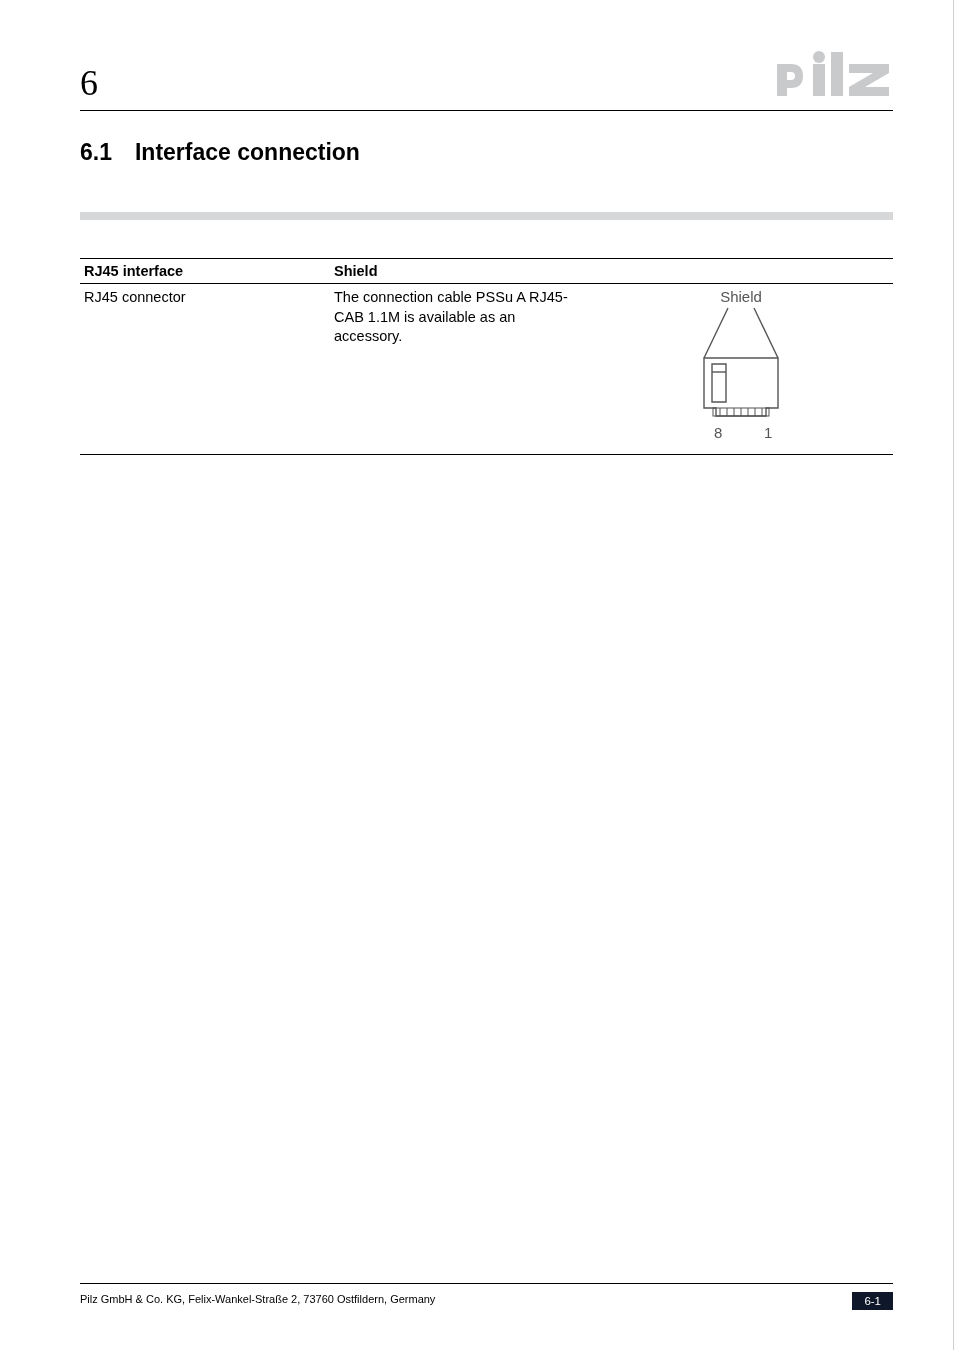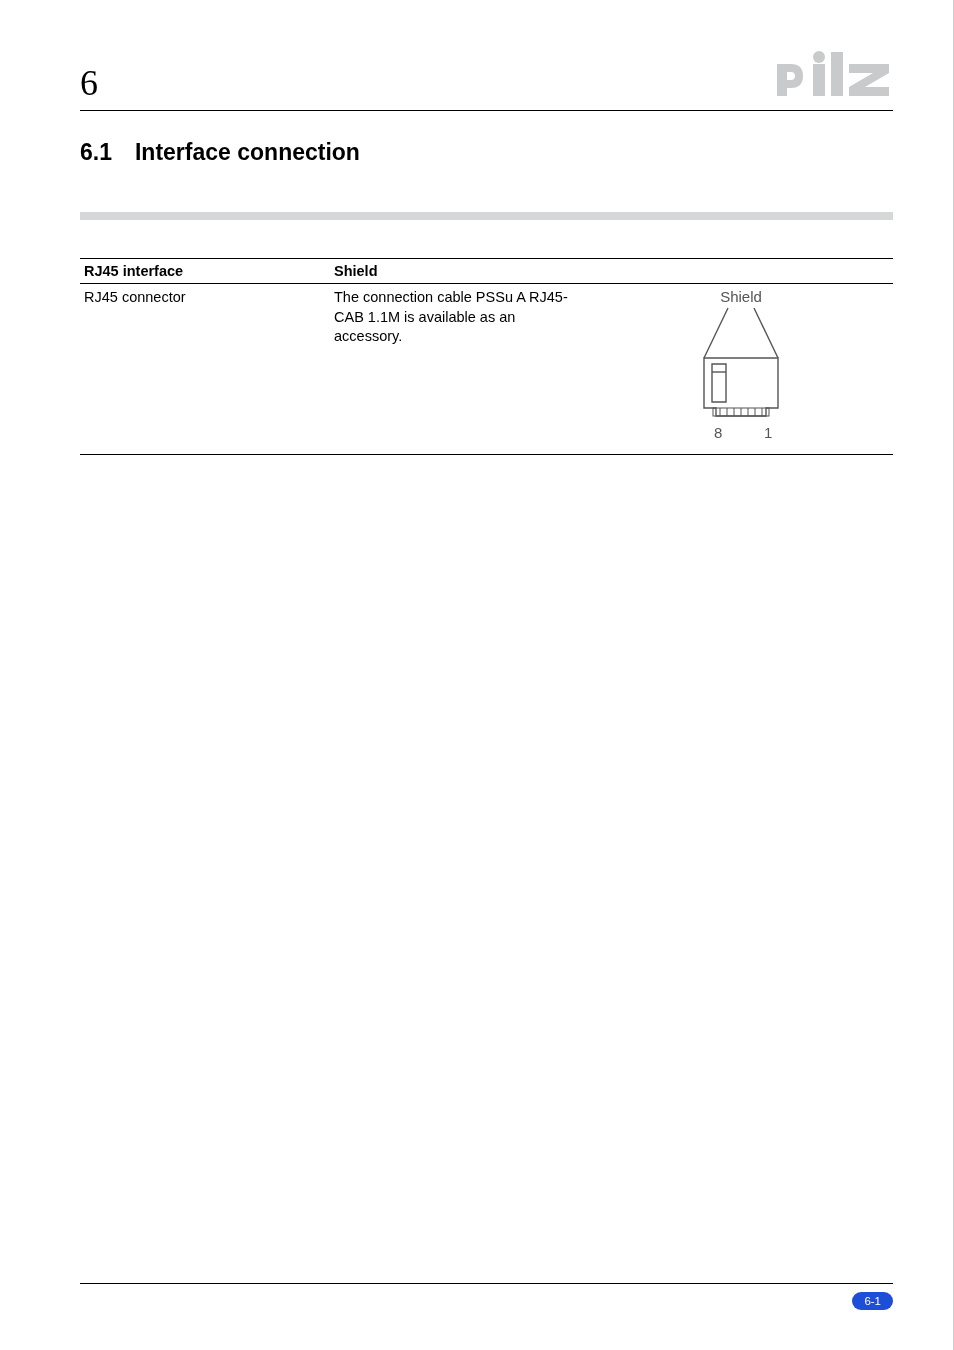--- a/index.html
+++ b/index.html
@@ -60,25 +60,25 @@
   .footer {
     position: absolute;
     left: 80px;
     right: 60px;
     bottom: 40px;
   }
   .footer-rule { border-top: 1px solid #000; margin-bottom: 8px; }
   .footer-row { display: flex; justify-content: space-between; align-items: flex-start; }
   .footer-text { font-size: 11px; line-height: 1.35; color: #000; }
   .page-badge {
-    background: #1d4ed8;
+    background: #0f172a;
     color: #fff;
     font-size: 11.5px;
     padding: 3px 12px;
-    border-radius: 9px;
+    border-radius: 0;
   }
 </style>
 </head>
 <body>
 
 <div class="page">
 
   <div class="hdr">
     <div class="hdr-left">
       <span class="chap-num">6</span>
@@ -151,18 +151,19 @@
           </svg>
         </td>
       </tr>
     </tbody>
   </table>
 
   <div class="footer">
     <div class="footer-rule"></div>
     <div class="footer-row">
       <div class="footer-text">
+        <div>Pilz GmbH &amp; Co. KG, Felix-Wankel-Straße 2, 73760 Ostfildern, Germany</div>
       </div>
       <div class="page-badge">6-1</div>
     </div>
   </div>
 
 </div>
 
 </body></html>

